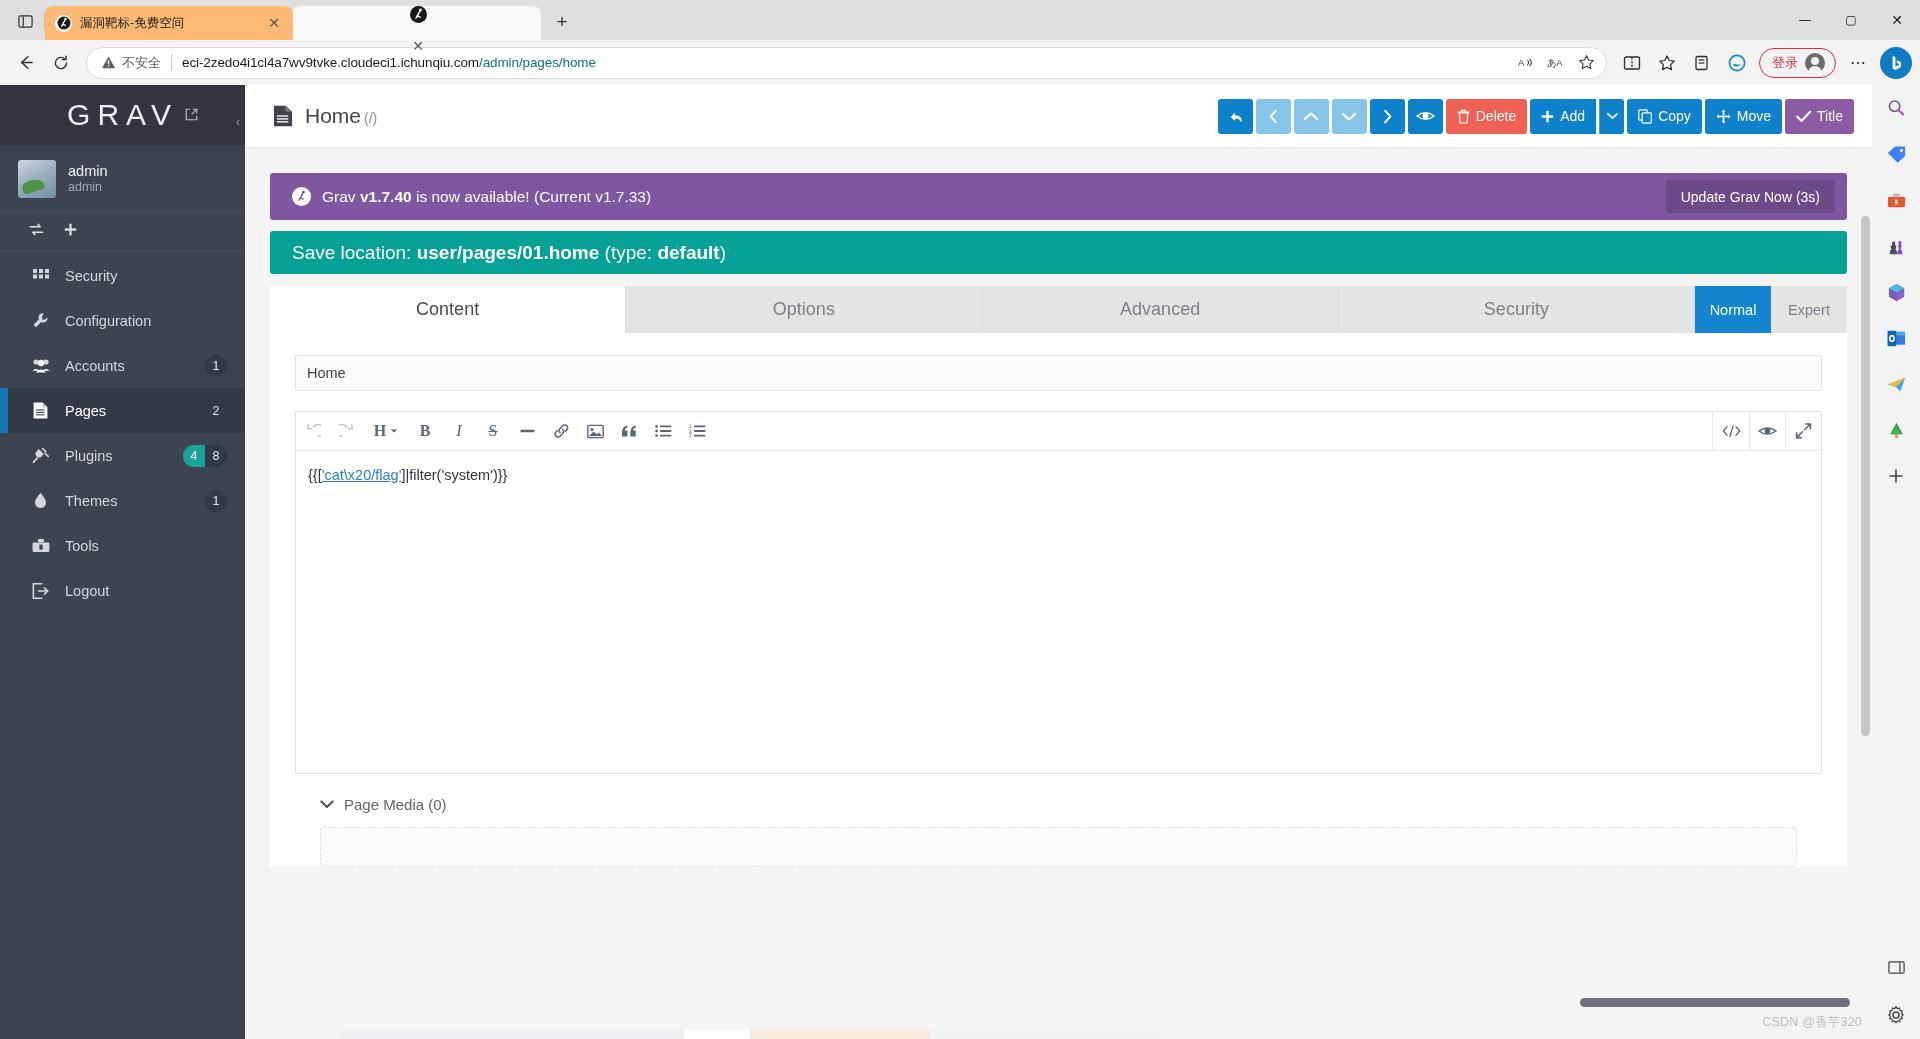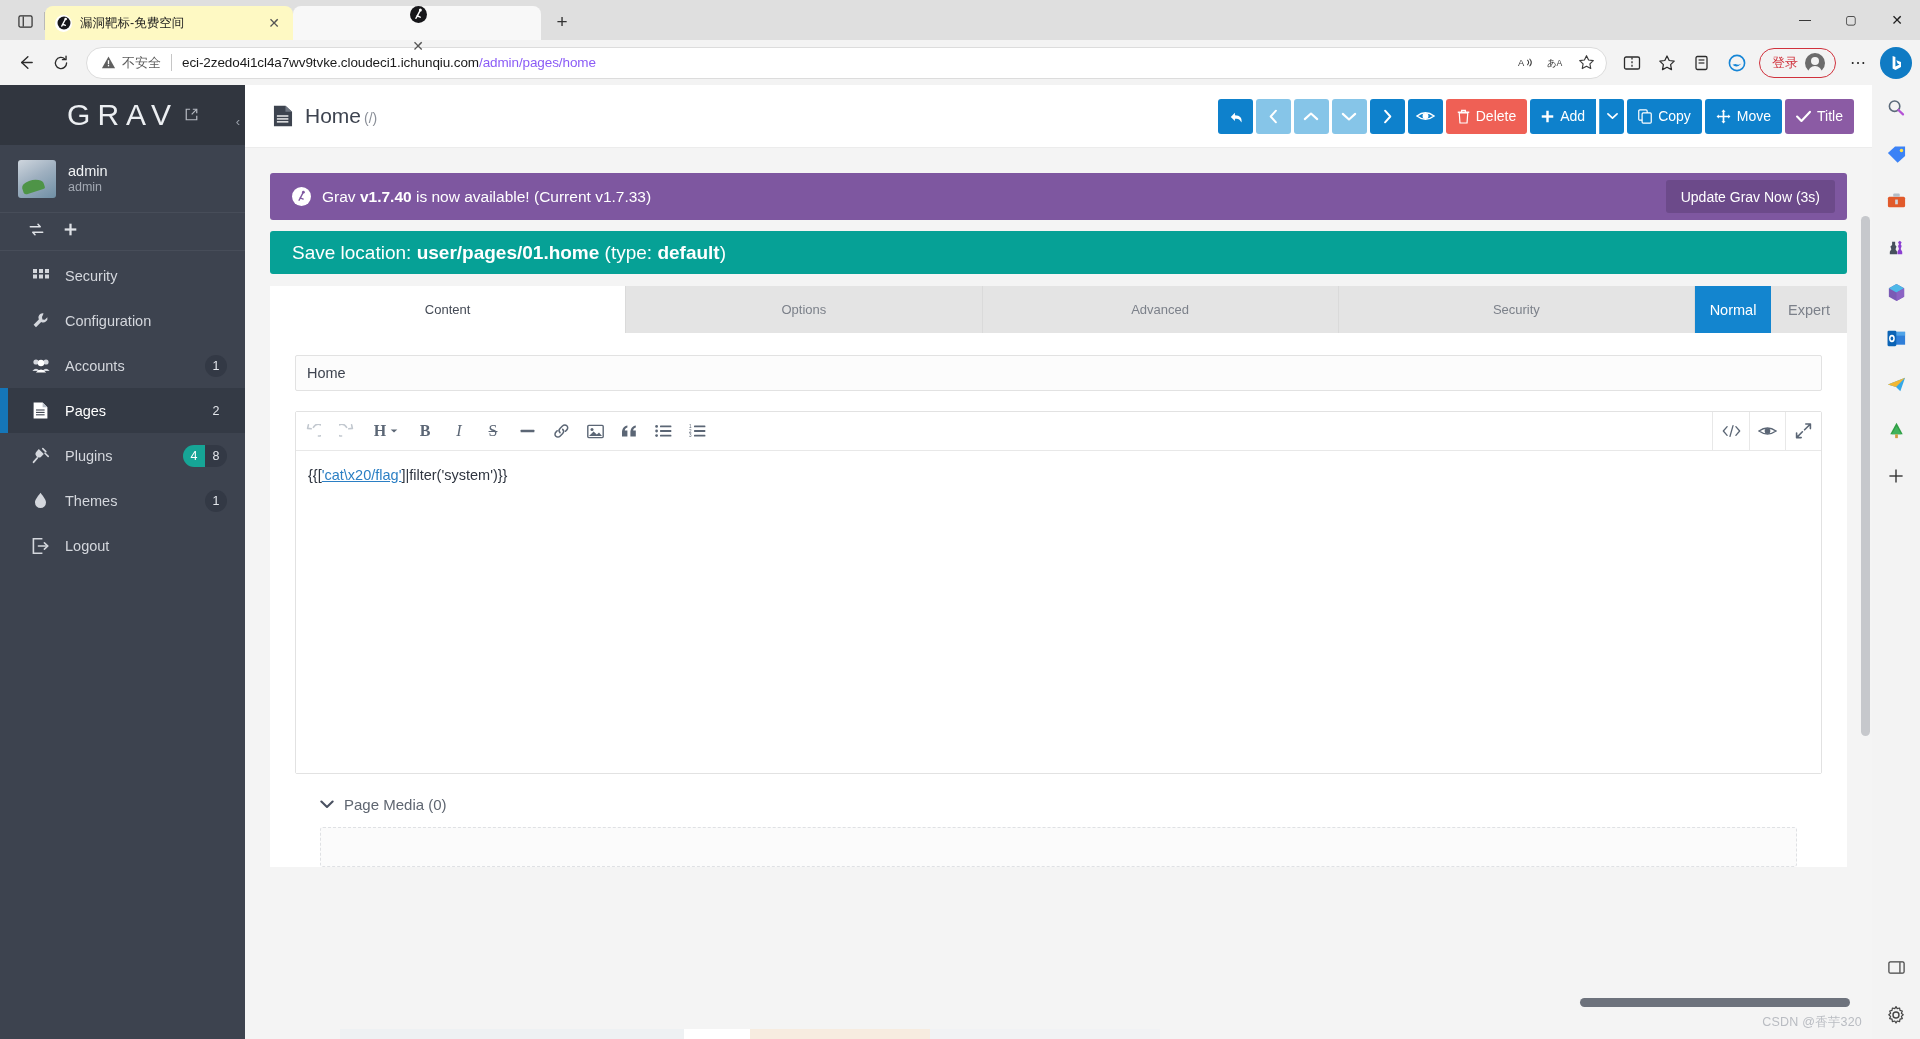--- a/index.html
+++ b/index.html
@@ -21,21 +21,21 @@
   .tabstrip-left-btn {
     width: 38px; height: 34px; display: flex; align-items: center; justify-content: center;
     margin-bottom: 2px; border-radius: 4px; color: #303030;
   }
   .tabstrip-sep { width: 1px; height: 18px; background: #b9b9b9; margin-bottom: 10px; }
   .tab {
     height: 34px; width: 248px; display: flex; align-items: center;
     border-radius: 8px 8px 0 0; padding: 0 8px 0 10px; margin-bottom: 0;
     font-size: 12.5px; color: #222; position: relative; gap: 8px;
   }
-  .tab.inactive { background: #fef9c3; }
+  .tab.inactive { background: #fdba74; }
   .tab.active { background: #f8f8f8; flex-direction: column; }
   .tab-favicon {
     width: 17px; height: 17px; border-radius: 50%;
     background: #17171a; flex: 0 0 auto; position: relative;
     display: flex; align-items: center; justify-content: center;
   }
   .tab-favicon.alt { background: #fff; }
   .tab-title {
     flex: 1 1 auto; white-space: nowrap; overflow: hidden; text-overflow: ellipsis;
     font-size: 12.5px; color: #1c1c1c;
@@ -59,21 +59,21 @@
   }
   .omnibox {
     flex: 1 1 auto; height: 32px; background: #ffffff; border-radius: 16px;
     display: flex; align-items: center; padding: 0 6px 0 14px; margin: 0 6px;
     border: 1px solid #dcdcdc; gap: 6px; min-width: 0;
   }
   .omni-warning { display: flex; align-items: center; gap: 6px; color: #5f5f5f; font-size: 13px; flex: 0 0 auto; }
   .omni-divider { width: 1px; height: 17px; background: #c6c6c6; margin: 0 4px; flex: 0 0 auto; }
   .omni-url { font-size: 13.5px; color: #1a1a1a; white-space: nowrap; overflow: hidden;
      text-overflow: ellipsis; flex: 1 1 auto; letter-spacing: -0.1px; }
-  .omni-url .path { color: #8b5cf6; }
+  .omni-url .path { color: #0f766e; }
   .omni-actions { display: flex; align-items: center; gap: 2px; flex: 0 0 auto; }
   .omni-ic { width: 28px; height: 28px; border-radius: 4px; display:flex; align-items:center;
      justify-content:center; color: #3b3b3b; font-size: 13px; }
   .nav-right { display: flex; align-items: center; gap: 1px; flex: 0 0 auto; }
   .login-pill {
     display: flex; align-items: center; gap: 7px; height: 30px; padding: 0 10px 0 12px;
     border: 1.5px solid #d0313c; border-radius: 16px; color: #d0313c; font-size: 13px; margin: 0 4px;
   }
   .login-avatar { width: 20px; height: 20px; border-radius: 50%; background: #6b6b6b; position: relative; }
   .login-avatar::before { content:""; position:absolute; left:6px; top:4px; width:8px; height:8px;
@@ -208,21 +208,21 @@
     padding: 0 15px; display: flex; align-items: center; font-size: 14px;
   }
   .alert-teal {
     margin-top: 11px; background: #06a196; color: #fff; height: 43px; border-radius: 3px;
     display: flex; align-items: center; padding: 0 22px; font-size: 19px;
   }
 
   .tabs-row { margin-top: 12px; display: flex; background: #e4e4e4; height: 47px; align-items: stretch; }
   .tab-btn {
     flex: 1 1 0; display: flex; align-items: center; justify-content: center;
-    font-size: 13px; color: #7c818a; border-right: 1px solid #dadada;
+    font-size: 18px; color: #7c818a; border-right: 1px solid #dadada;
   }
   .tab-btn.active { background: #ffffff; color: #444a55; }
   .mode-toggle { display: flex; align-items: stretch; flex: 0 0 auto; }
   .mode-btn { width: 76px; display: flex; align-items: center; justify-content: center;
      font-size: 14.5px; color: #7c818a; }
   .mode-btn.on { background: #1385cf; color: #fff; }
 
   .form-card { background: #fff; padding: 22px 25px 0 25px; }
   .field-label { font-size: 14px; color: #6e737c; margin-bottom: 7px; }
   .text-input {
@@ -603,20 +603,30 @@
             <svg width="13" height="17" viewBox="0 0 13 17">
                 <path d="M6.5 0.8 C3 5.4 1 8 1 10.6 a5.5 5.5 0 0 0 11 0 C12 8 10 5.4 6.5 0.8 Z" fill="#d4d7dd"></path>
               </svg>
           </span>
           <span class="nav-label">Themes</span>
           <span class="badge-group">
             <span class="badge">1</span>
           </span>
         </div>
 
+        <div class="nav-item">
+          <span class="nav-ic">
+            <svg width="18" height="15" viewBox="0 0 18 15">
+                <rect x="0.6" y="4.4" width="16.8" height="9.6" rx="1.2" fill="#d4d7dd"></rect>
+                <rect x="6" y="1" width="6" height="3.2" rx="0.9" fill="#d4d7dd"></rect>
+                <rect x="7.4" y="6.6" width="3.2" height="5" fill="#3d434f"></rect>
+              </svg>
+          </span>
+          <span class="nav-label">Tools</span>
+        </div>
 
         <div class="nav-item">
           <span class="nav-ic">
             <svg width="17" height="16" viewBox="0 0 17 16">
                 <path d="M10.4 0.8 H1.4 V15.2 H10.4" fill="none" stroke="#d4d7dd" stroke-width="1.6"></path>
                 <line x1="6.4" y1="8" x2="15.4" y2="8" stroke="#d4d7dd" stroke-width="1.6" stroke-linecap="round"></line>
                 <path d="M12.4 4.8 L15.8 8 L12.4 11.2" fill="none" stroke="#d4d7dd" stroke-width="1.6" stroke-linecap="round" stroke-linejoin="round"></path>
               </svg>
           </span>
           <span class="nav-label">Logout</span>

